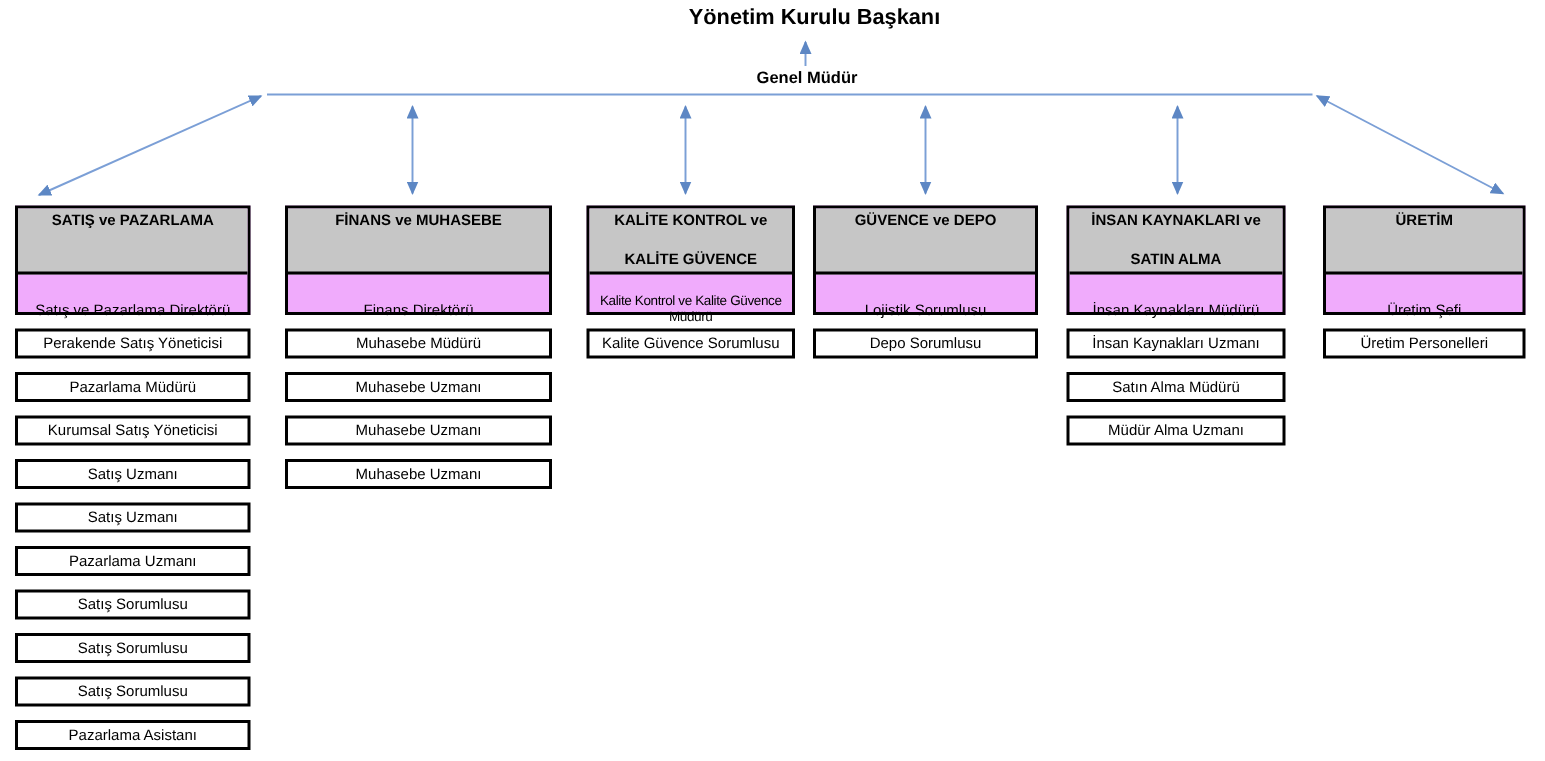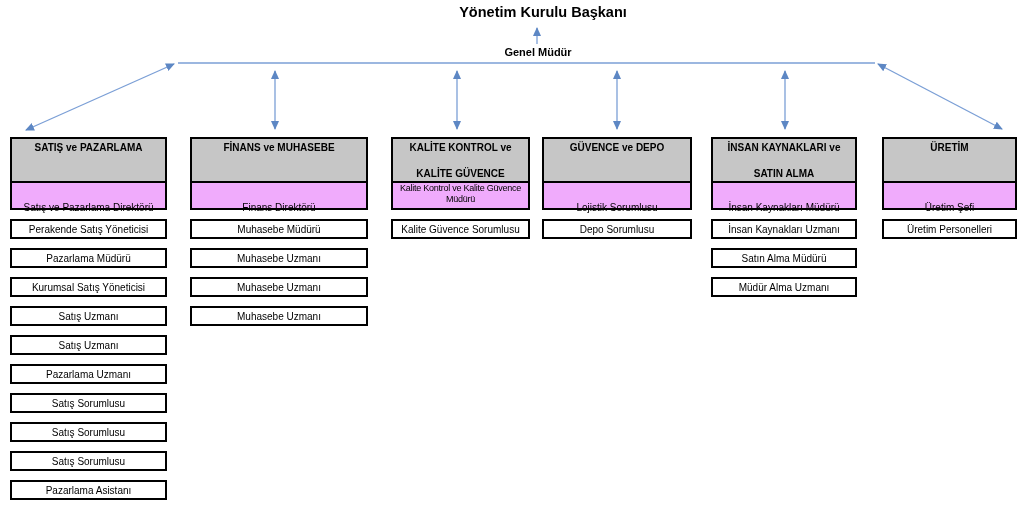--- a/index.html
+++ b/index.html
@@ -34,21 +34,21 @@
   .hdrbox{
     box-sizing:border-box;border:2px solid #000;background:#f0abfc;height:73px;
   }
   .hdr-gray{
     box-sizing:border-box;height:44px;background:#c6c6c6;border-bottom:2px solid #000;
     display:flex;flex-direction:column;justify-content:space-between;
     padding:3px 2px 2px 2px;
   }
   .hdr-line{font-size:10px;font-weight:bold;text-align:center;line-height:11px;min-height:1px;}
   .mgr{font-size:10px;text-align:center;padding-top:19px;line-height:11.5px;}
-  .c3 .mgr{font-size:9px;letter-spacing:-0.25px;padding-top:0;line-height:11px;}
+  .c3 .mgr{font-size:9px;letter-spacing:-0.25px;padding-top:12px;line-height:11px;}
 
   .item{
     box-sizing:border-box;border:2px solid #000;height:20px;margin-top:9px;
     display:flex;align-items:center;justify-content:center;
     font-size:10px;text-align:center;background:#fff;
     white-space:nowrap;overflow:hidden;
   }
 </style>
 </head>
 <body>

